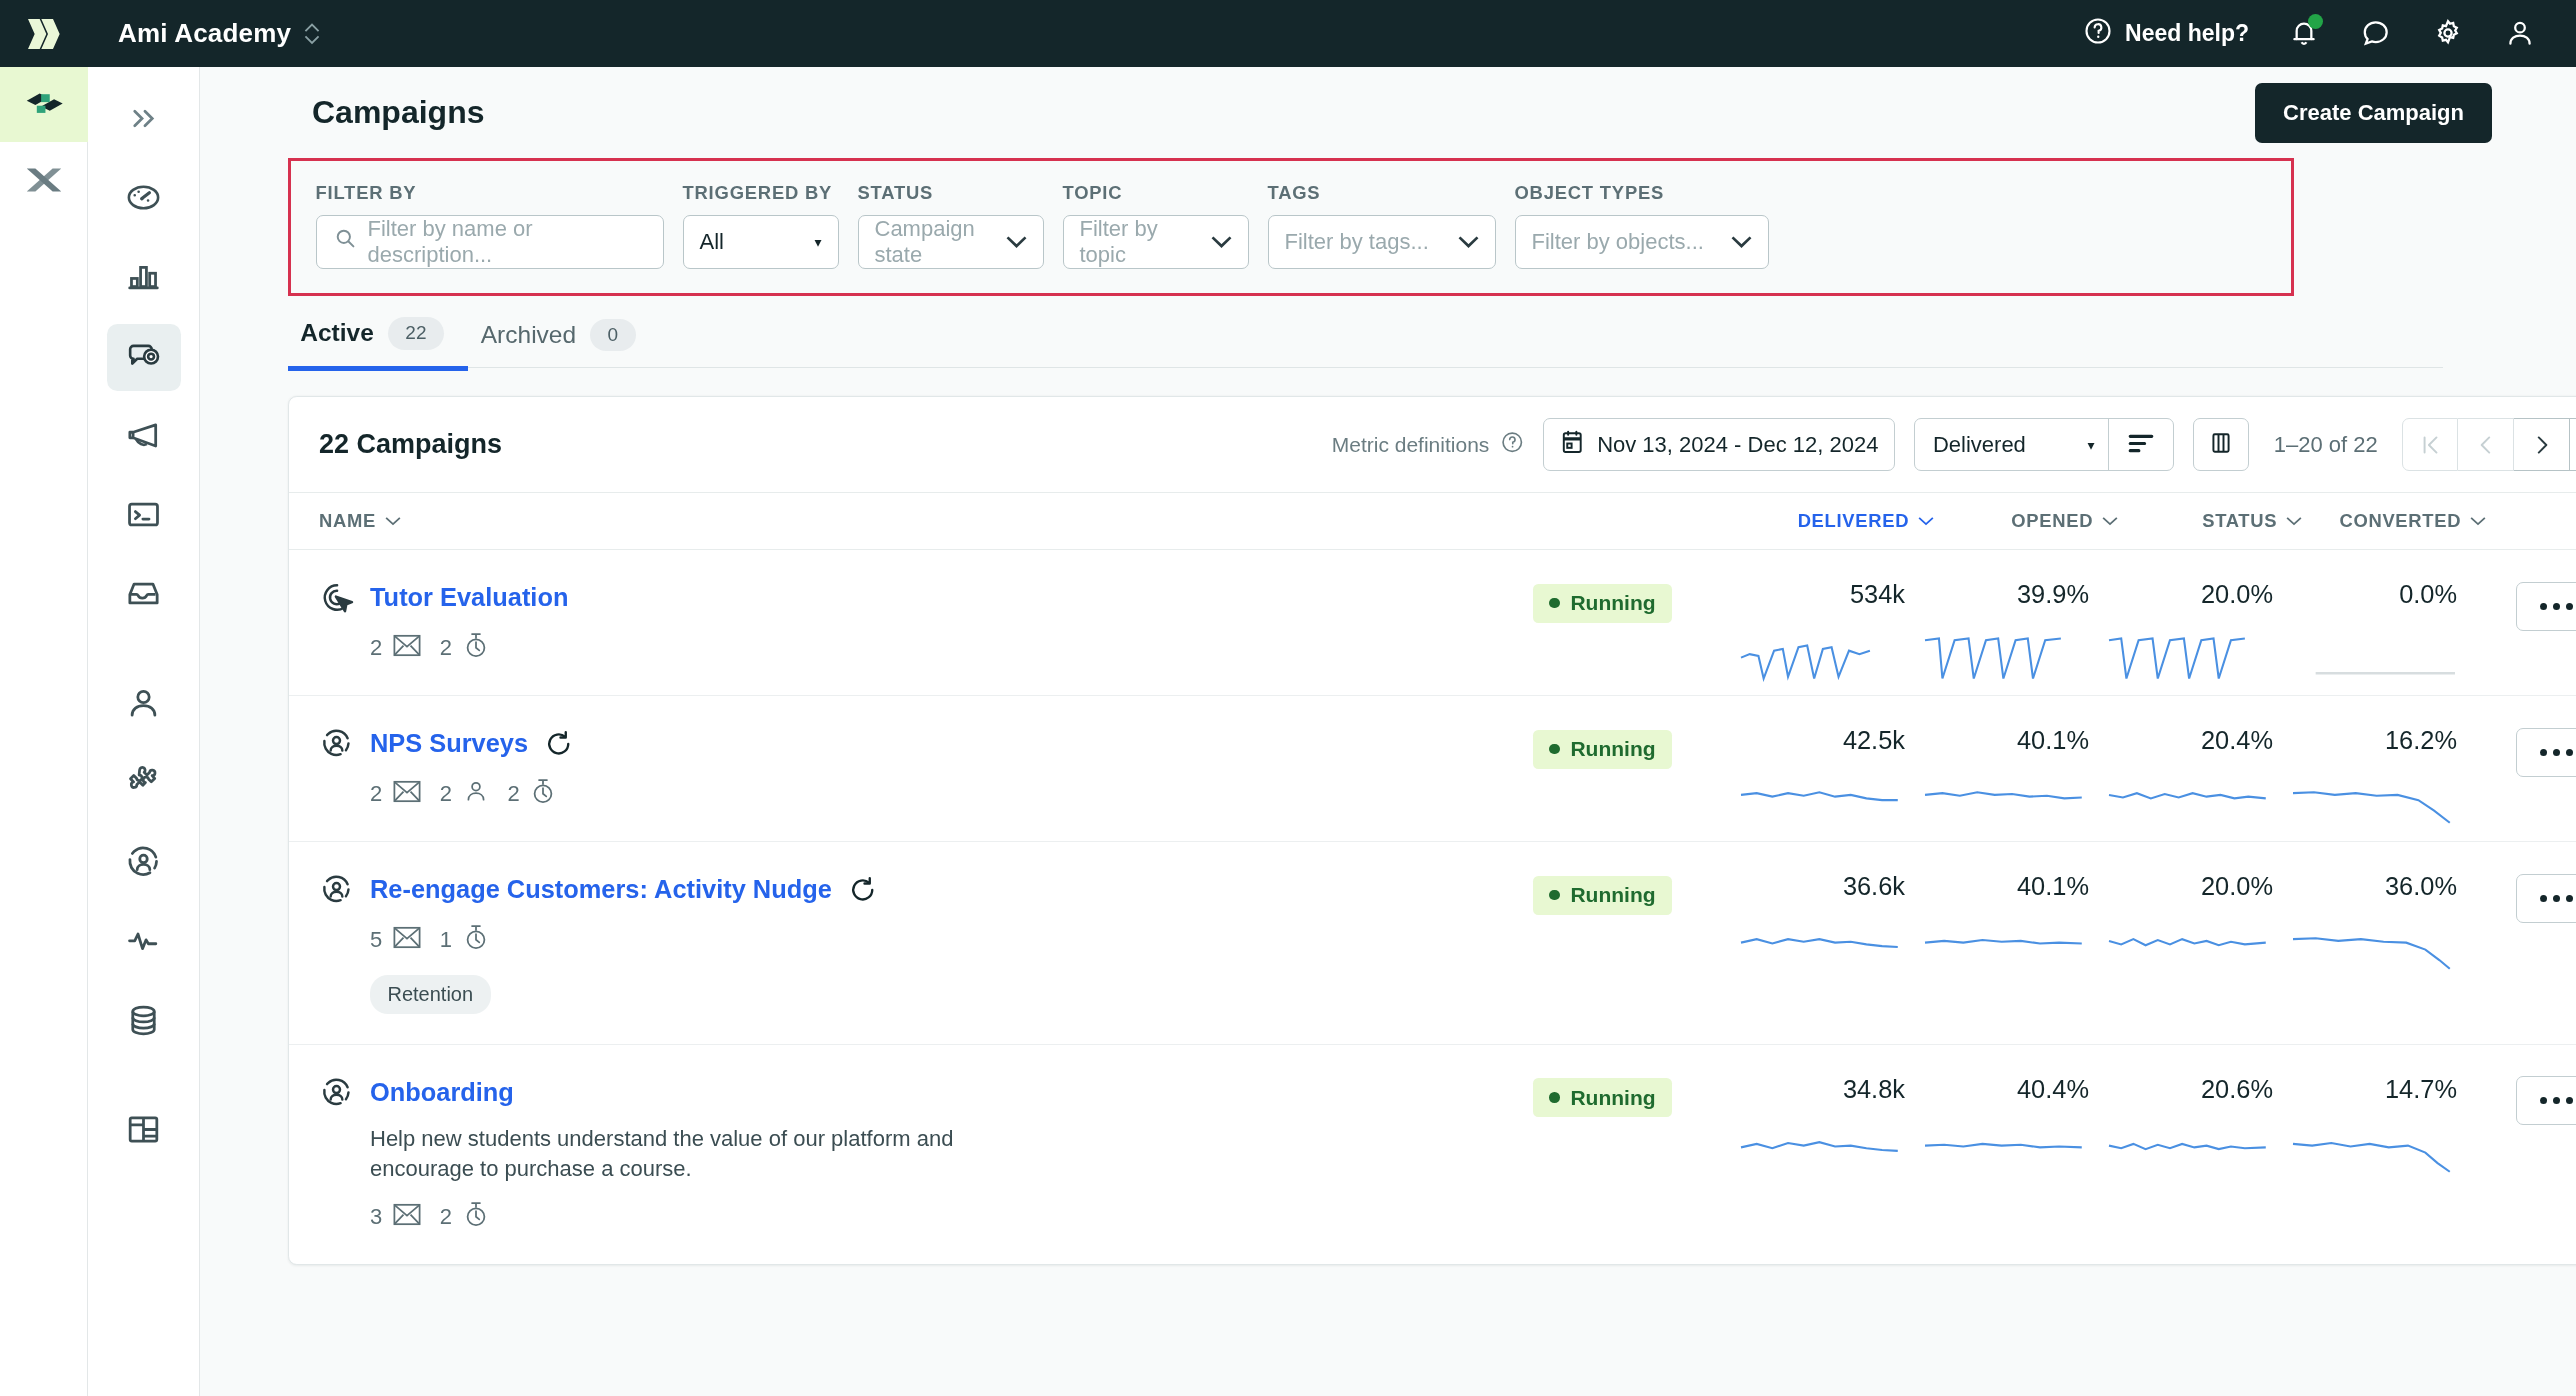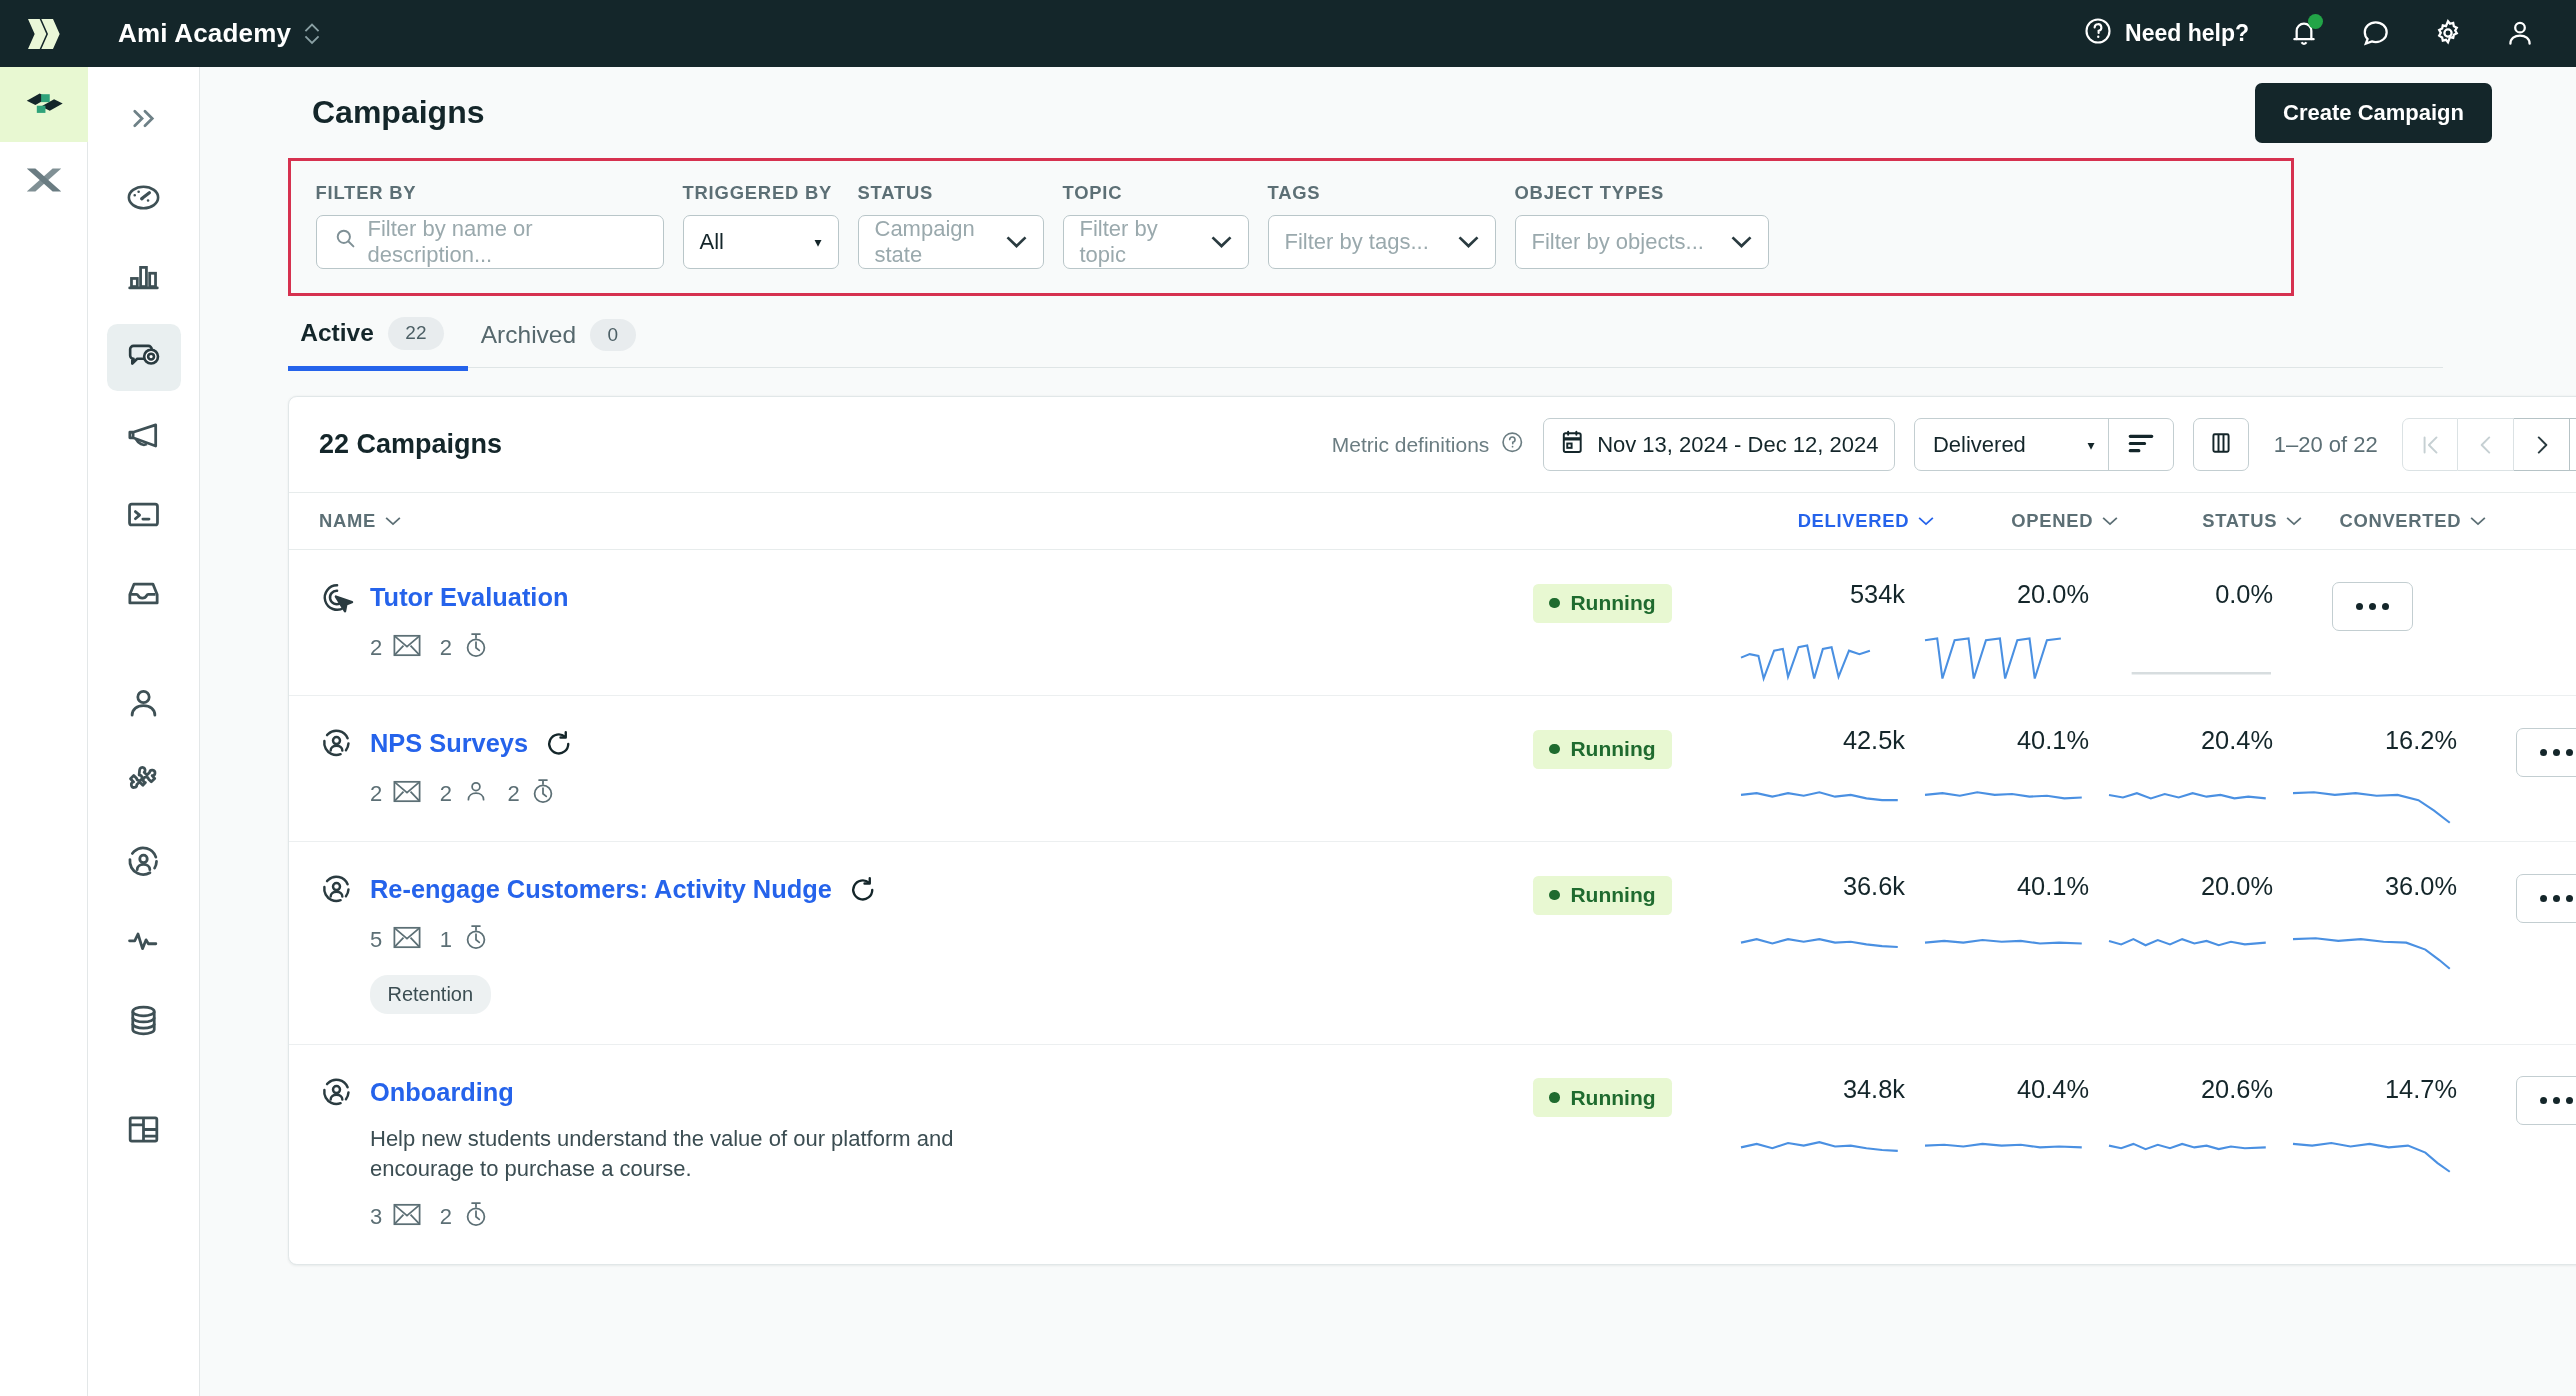--- a/index.html
+++ b/index.html
@@ -628,20 +628,28 @@
       </div>
       <div class="rmetric">
         <span class="mval">534k</span>
         <span class="spark">
           <svg width="166" height="54" viewBox="0 0 190 62">
               <polyline fill="none" stroke="#4a90e2" stroke-width="2.4" points="2,34 12,30 22,32 28,58 40,26 50,24 56,56 68,22 78,20 86,58 96,24 106,22 114,56 126,26 138,30 150,26"></polyline>
             </svg>
         </span>
       </div>
       <div class="rmetric">
+        <span class="mval">39.9%</span>
+        <span class="spark">
+          <svg width="166" height="54" viewBox="0 0 190 62">
+              <polyline fill="none" stroke="#4a90e2" stroke-width="2.4" points="2,14 18,12 22,58 36,14 52,12 58,58 72,14 86,12 92,58 106,14 120,12 126,58 140,14 158,12"></polyline>
+            </svg>
+        </span>
+      </div>
+      <div class="rmetric">
         <span class="mval">20.0%</span>
         <span class="spark">
           <svg width="166" height="54" viewBox="0 0 190 62">
               <polyline fill="none" stroke="#4a90e2" stroke-width="2.4" points="2,14 16,12 22,58 36,14 52,12 58,58 72,14 88,12 94,58 108,14 122,12 128,58 142,14 158,12"></polyline>
             </svg>
         </span>
       </div>
       <div class="rmetric">
         <span class="mval">0.0%</span>
         <span class="spark">

